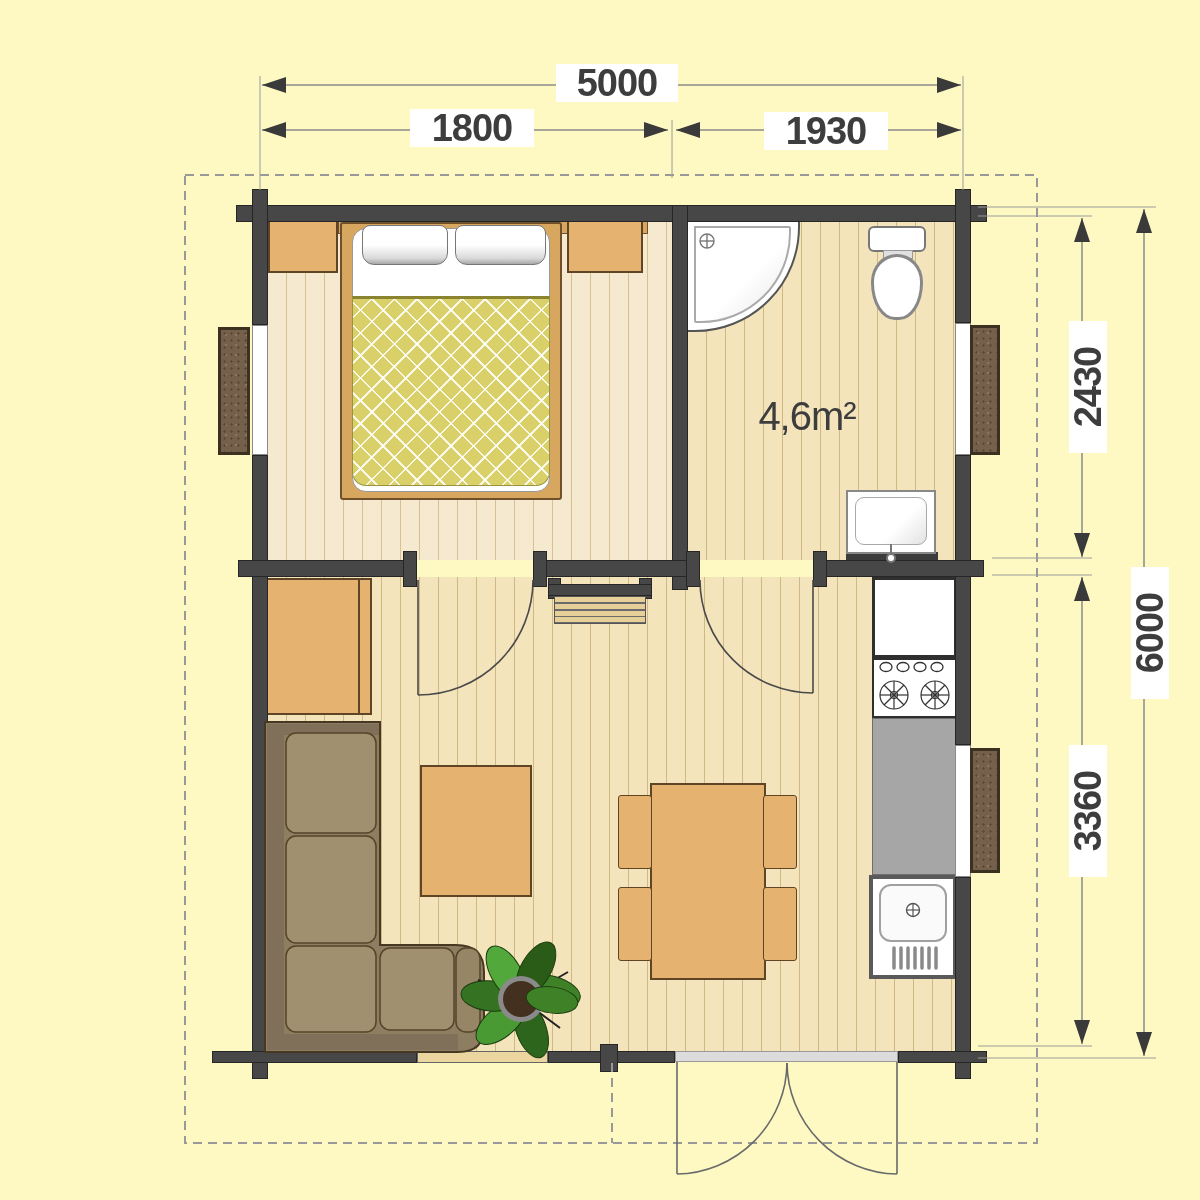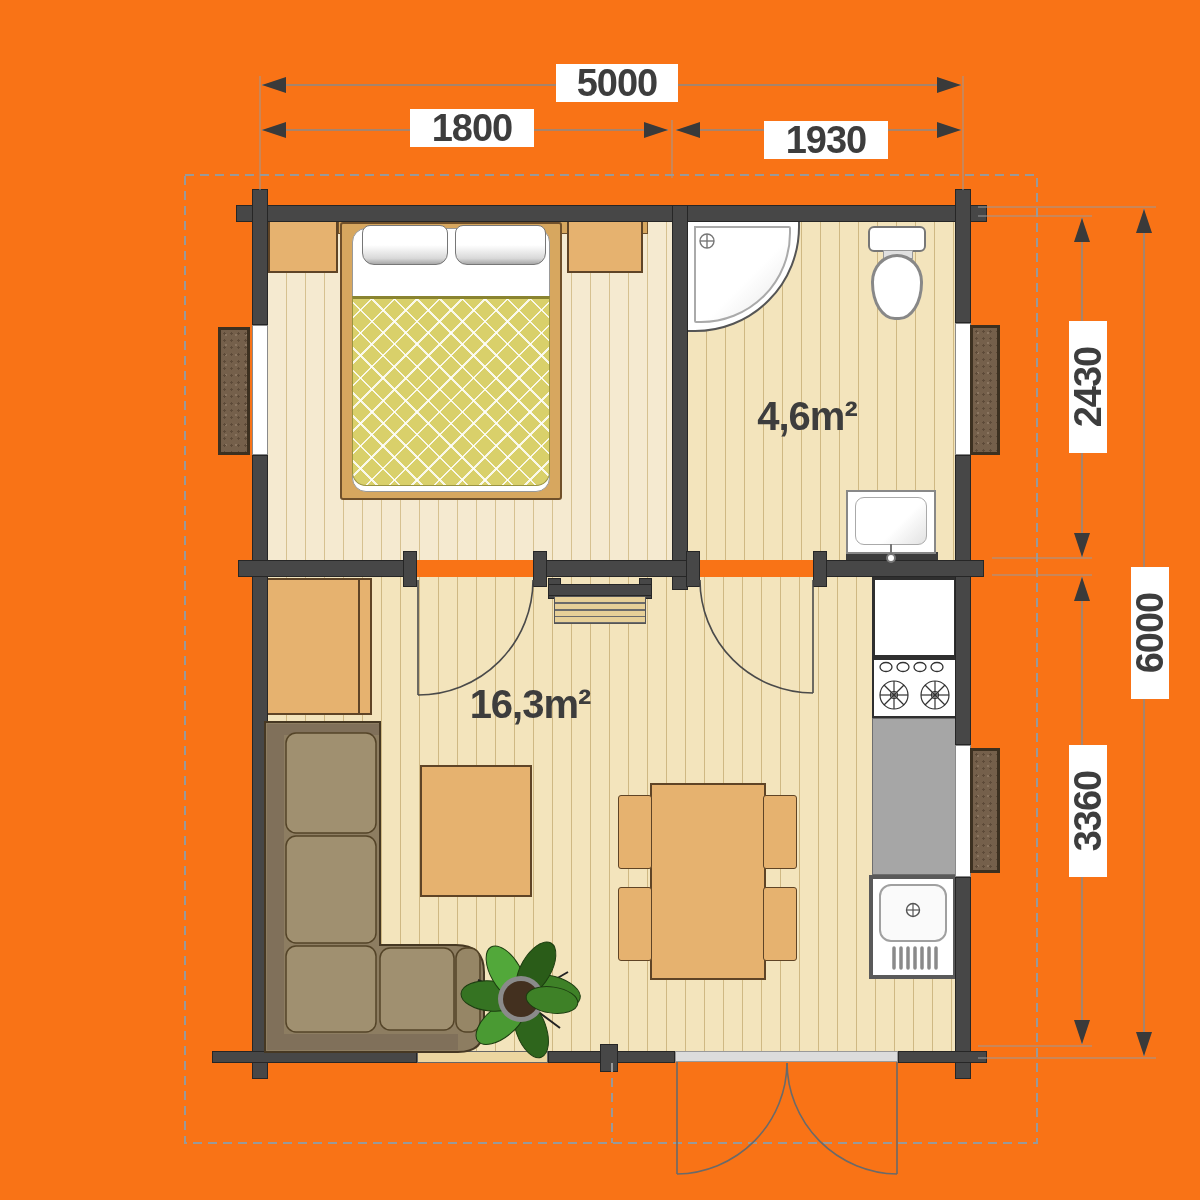--- a/index.html
+++ b/index.html
@@ -1,34 +1,34 @@
 <!DOCTYPE html>
 <html><head>
 <meta charset="utf-8">
 <style>
   html,body{margin:0;padding:0;background:#ffffff;}
-  #canvas{position:relative;width:1200px;height:1200px;background:#f97316;overflow:hidden;
+  #canvas{position:relative;width:1200px;height:1200px;background:#fef9c3;overflow:hidden;
           font-family:"Liberation Sans", sans-serif;}
   .abs{position:absolute;box-sizing:border-box;}
   .wall{background:#474747;border:1px solid #262626;}
   .post{background:#474747;border:1px solid #262626;}
   .wood{background:#e6b26f;border:2px solid #5f4426;}
   .floor{background-color:#f3e4bc;
          background-image:repeating-linear-gradient(90deg,transparent 0 18px,#cfb883 18px 19px);}
   .floor.pale{background-color:#f5ead0;
          background-image:repeating-linear-gradient(90deg,transparent 0 18px,#d6c190 18px 19px);}
   .win-gap{background:#ffffff;border:1px solid #8a8a8a;}
   .shutter{background-color:#75604b;border:3px solid #3c3020;
            background-image:radial-gradient(#5d4a38 1px,transparent 1.4px),
                             radial-gradient(#8a7560 1px,transparent 1.4px);
            background-size:7px 7px,10px 10px;}
   .dim-label{position:absolute;color:#3d3d3d;font-weight:bold;font-size:38px;
              letter-spacing:-1px;text-align:center;line-height:1;background:#fff;padding:0 6px;}
   .dim-label.vert{transform:rotate(-90deg);}
-  .room-label{position:absolute;color:#3d3d3d;font-weight:bold;font-size:40px;
+  .room-label{position:absolute;color:#3d3d3d;font-weight:normal;font-size:40px;
               text-align:center;line-height:1;letter-spacing:-1px;}
   svg{position:absolute;left:0;top:0;pointer-events:none;}
 </style>
 </head>
 <body>
 
 <div id="canvas">
 
   <div class="abs floor pale" style="left:268px;top:222px;width:404px;height:338px;"></div>
   <div class="abs floor" style="left:688px;top:222px;width:267px;height:338px;"></div>
@@ -239,21 +239,20 @@
         <polygon points="1082,557 1074,533 1090,533"></polygon>
       <polygon points="1082,577 1074,601 1090,601"></polygon>
         <polygon points="1082,1044 1074,1020 1090,1020"></polygon>
       <polygon points="1144,209 1136,233 1152,233"></polygon>
         <polygon points="1144,1056 1136,1032 1152,1032"></polygon>
     </g>
   </svg>
 
   <div class="dim-label" style="left:556px;top:64px;width:110px;">5000</div>
   <div class="dim-label" style="left:410px;top:109px;width:112px;">1800</div>
-  <div class="dim-label" style="left:764px;top:121px;width:112px;">1930</div>
+  <div class="dim-label" style="left:764px;top:112px;width:112px;">1930</div>
   <div class="dim-label vert" style="left:1022px;top:368px;width:120px;">2430</div>
   <div class="dim-label vert" style="left:1022px;top:792px;width:120px;">3360</div>
   <div class="dim-label vert" style="left:1084px;top:614px;width:120px;">6000</div>
 
   <div class="room-label" style="left:727px;top:396px;width:160px;">4,6m²</div>
-  <div class="room-label" style="left:430px;top:684px;width:200px;">16,3m²</div>
 
 </div>
 
 </body></html>

